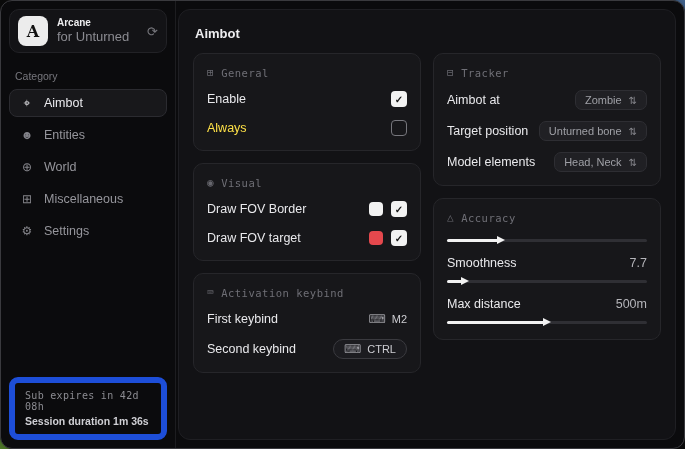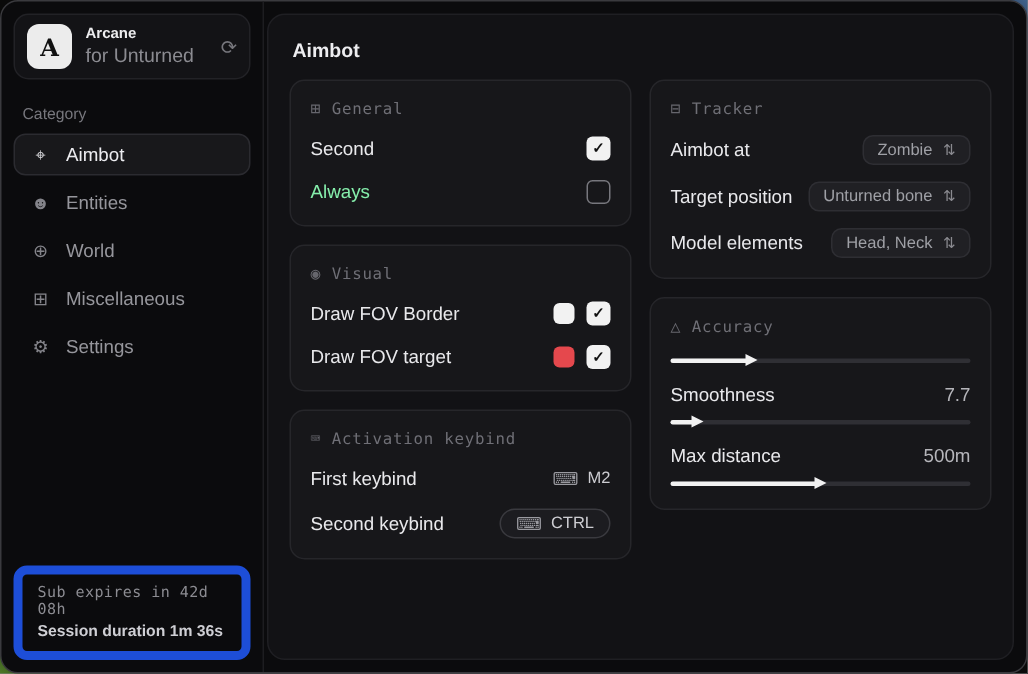--- a/index.html
+++ b/index.html
@@ -43,21 +43,21 @@
   .main-card { height:100%; background:#121215; border:1px solid #1f1f23; border-radius:12px; padding:12px 14px; }
   .page-title { font-size:13px; font-weight:bold; color:#ededf0; margin:4px 0 12px 2px; }
   .cols { display:flex; gap:12px; align-items:flex-start; }
   .col { flex:1; display:flex; flex-direction:column; gap:12px; }
   .panel { background:#17171a; border:1px solid #26262a; border-radius:10px; padding:10px 13px 13px; }
   .panel-head { display:flex; align-items:center; gap:7px; font-family:"DejaVu Sans Mono", monospace;
     font-size:10.5px; color:#6f6f76; letter-spacing:.5px; margin:2px 0 4px; }
   .panel-head .picon { font-size:11px; color:#66666d; }
   .row { display:flex; align-items:center; justify-content:space-between; margin-top:11px; min-height:18px; }
   .row-label { font-size:12.5px; font-weight:500; color:#e9e9ec; }
-  .row-label.dim { color:#86efac; }
+  .row-label.dim { color:#fde047; }
   .row-right { display:flex; align-items:center; gap:8px; }
   .checkbox { width:16px; height:16px; border-radius:4px; display:flex; align-items:center; justify-content:center; cursor:pointer; }
   .checkbox.checked { background:#f2f2f2; color:#111; font-size:10px; font-weight:bold; }
   .checkbox.unchecked { border:1.5px solid #77777d; background:transparent; }
   .swatch { width:14px; height:14px; border-radius:4px; cursor:pointer; }
   .keybind { display:flex; align-items:center; gap:6px; font-size:11px; color:#cdcdd2; cursor:pointer; }
   .keybind .kicon { font-size:12px; color:#9a9aa0; }
   .keybind.pill { border:1px solid #3a3a3f; background:#1c1c20; border-radius:999px; padding:2px 10px; }
   .dropdown { display:flex; align-items:center; gap:7px; background:#202024; border:1px solid #2e2e33;
     border-radius:7px; padding:3px 9px; font-size:11px; color:#9fa0a6; cursor:pointer; }
@@ -124,21 +124,21 @@
       <div class="cols">
 
         <div class="col">
 
           <div class="panel">
             <div class="panel-head">
               <span class="picon">⊞</span>
               <span>General</span>
             </div>
             <div class="row">
-              <span class="row-label">Second</span>
+              <span class="row-label">Enable</span>
               <span class="checkbox checked">
                   <span>✓</span>
                 </span>
             </div>
             <div class="row">
               <span class="row-label dim">Always</span>
               <span class="checkbox unchecked"></span>
             </div>
           </div>
 

